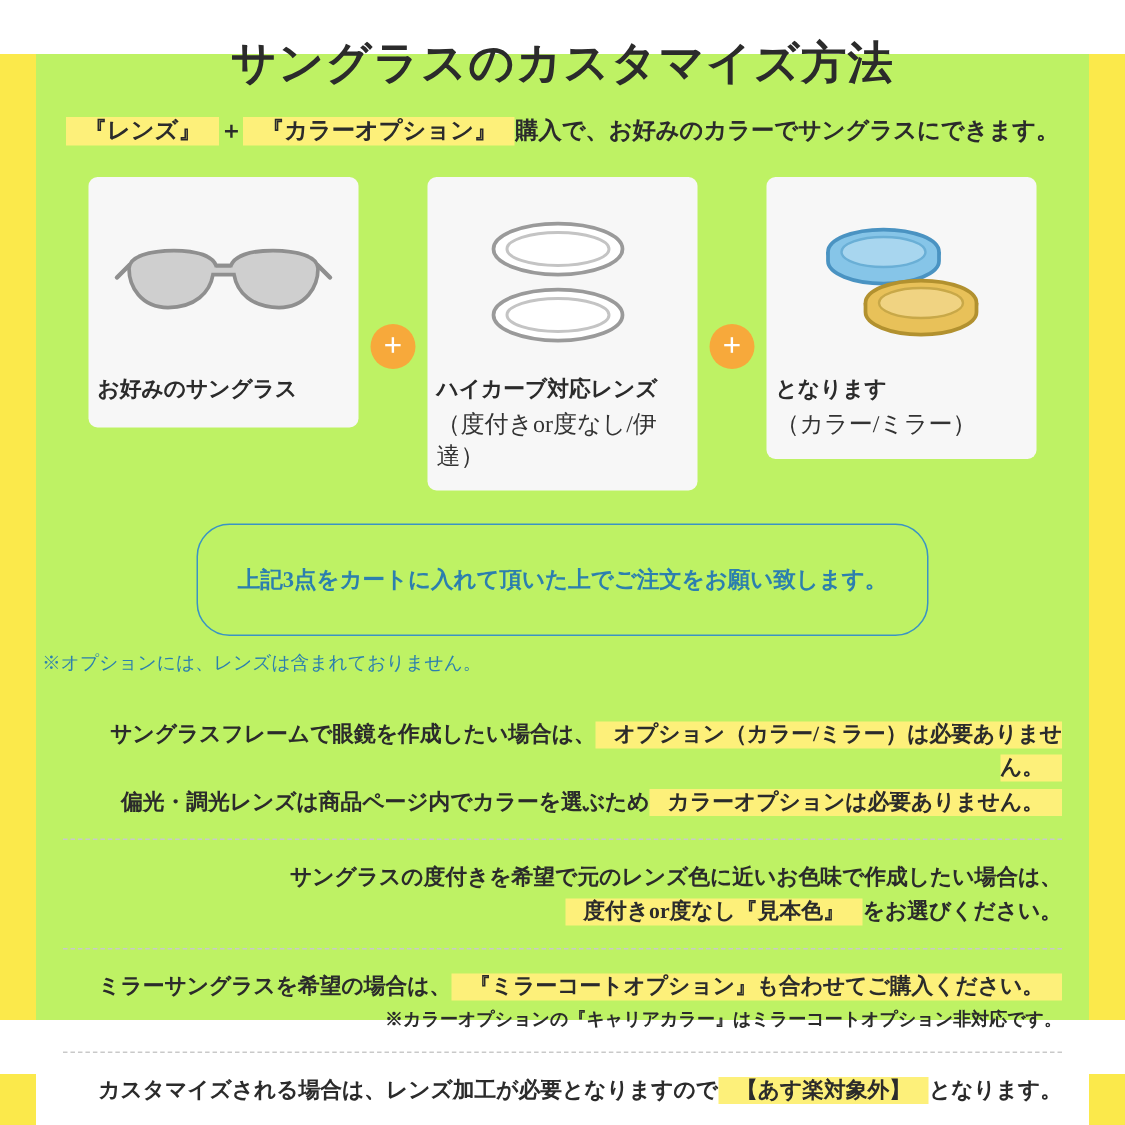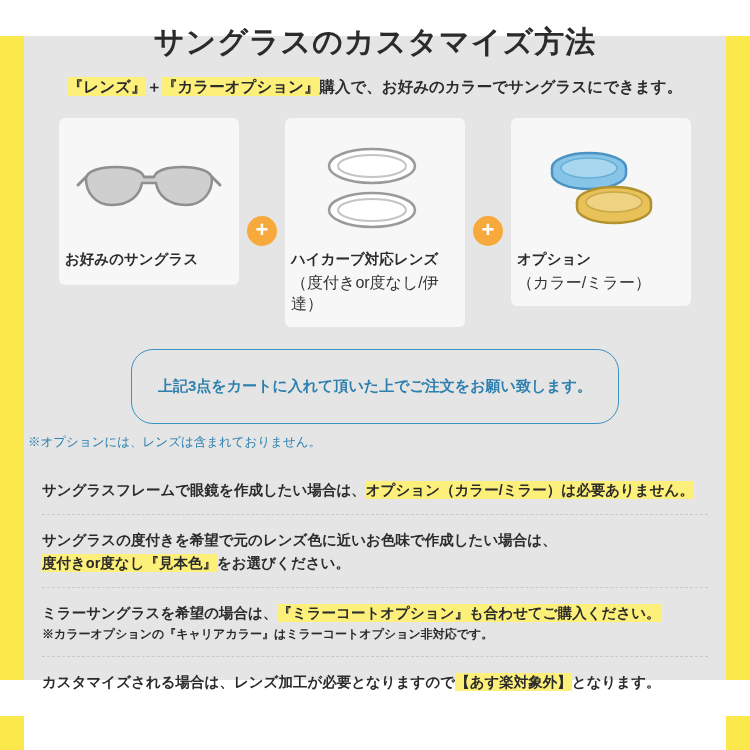--- a/index.html
+++ b/index.html
@@ -5,21 +5,22 @@
   * { box-sizing: border-box; margin: 0; padding: 0; }
   html, body {
     width: 750px; height: 750px;
     background: #ffffff;
     font-family: "Liberation Sans", sans-serif;
     overflow: hidden;
   }
   #page {
     position: relative;
     width: 750px; height: 716px;
-    background: #e5e5e5;
+    background: #bef264;
+    font-family: Liberation Serif, serif;
   }
   
   .side-bar {
     position: absolute;
     top: 0;
     width: 24px;
     height: 750px;
     background: #fbe94b;
   }
   .side-bar.left { left: 0; }
@@ -46,21 +47,21 @@
     margin-top: 22px;
   }
   .subtitle {
     text-align: center;
     font-size: 15.5px;
     font-weight: bold;
     color: #2b2b2b;
     margin-top: 14px;
     white-space: nowrap;
   }
-  .hl { background: #fdf07a; padding: 1px 0; }
+  .hl { background: #fdf07a; padding: 1px 12px; }
   
   .cards {
     display: flex;
     align-items: flex-start;
     justify-content: center;
     margin-top: 20px;
     position: relative;
   }
   .card {
     width: 180px;
@@ -113,21 +114,21 @@
     padding: 27px 26px;
   }
   .note {
     text-align: left;
     font-size: 12.5px;
     color: #2c7fae;
     margin-top: 10px;
   }
   
   .block {
-    text-align: left;
+    text-align: right;
     padding: 14px 0 13px 0;
   }
   .block.divided { border-top: 1px dashed #c9c9c9; }
   .line {
     font-size: 14.5px;
     font-weight: bold;
     color: #2b2b2b;
     line-height: 1.55;
   }
   .line.small {
@@ -190,34 +191,35 @@
         <div class="art">
           <svg width="150" height="105" viewBox="0 0 150 105">
             <ellipse cx="63" cy="32" rx="37" ry="15" fill="#86c5e8" stroke="#4a93c2" stroke-width="2.5"></ellipse>
             <path d="M26 32 v6 a37 15 0 0 0 74 0 v-6" fill="#86c5e8" stroke="#4a93c2" stroke-width="2.5"></path>
             <ellipse cx="63" cy="32" rx="28" ry="10" fill="#a8d6ef" stroke="#6aafd6" stroke-width="1.6"></ellipse>
             <ellipse cx="88" cy="66" rx="37" ry="15" fill="#e8c159" stroke="#b2912f" stroke-width="2.5"></ellipse>
             <path d="M51 66 v6 a37 15 0 0 0 74 0 v-6" fill="#e8c159" stroke="#b2912f" stroke-width="2.5"></path>
             <ellipse cx="88" cy="66" rx="28" ry="10" fill="#f0d382" stroke="#c8a848" stroke-width="1.6"></ellipse>
           </svg>
         </div>
-        <div class="cap">オプション</div>
+        <div class="cap">となります</div>
         <div class="cap-sub">（カラー/ミラー）</div>
       </div>
 
     </div>
 
     <div class="pill-wrap">
       <div class="pill">上記3点をカートに入れて頂いた上でご注文をお願い致します。</div>
       <div class="note">※オプションには、レンズは含まれておりません。</div>
     </div>
 
     <div class="blocks-wrap" id="blocks-wrap">
         <div class="block">
           <div class="line"><span>サングラスフレームで眼鏡を作成したい場合は、</span><span class="hl">オプション（カラー/ミラー）は必要ありません。</span></div>
+          <div class="line"><span>偏光・調光レンズは商品ページ内でカラーを選ぶため</span><span class="hl">カラーオプションは必要ありません。</span></div>
         </div>
         <div class="block divided">
           <div class="line"><span>サングラスの度付きを希望で元のレンズ色に近いお色味で作成したい場合は、</span></div>
           <div class="line"><span class="hl">度付きor度なし『見本色』</span><span>をお選びください。</span></div>
         </div>
         <div class="block divided">
           <div class="line"><span>ミラーサングラスを希望の場合は、</span><span class="hl">『ミラーコートオプション』も合わせてご購入ください。</span></div>
           <div class="line small"><span>※カラーオプションの『キャリアカラー』はミラーコートオプション非対応です。</span></div>
         </div>
         <div class="block divided">

